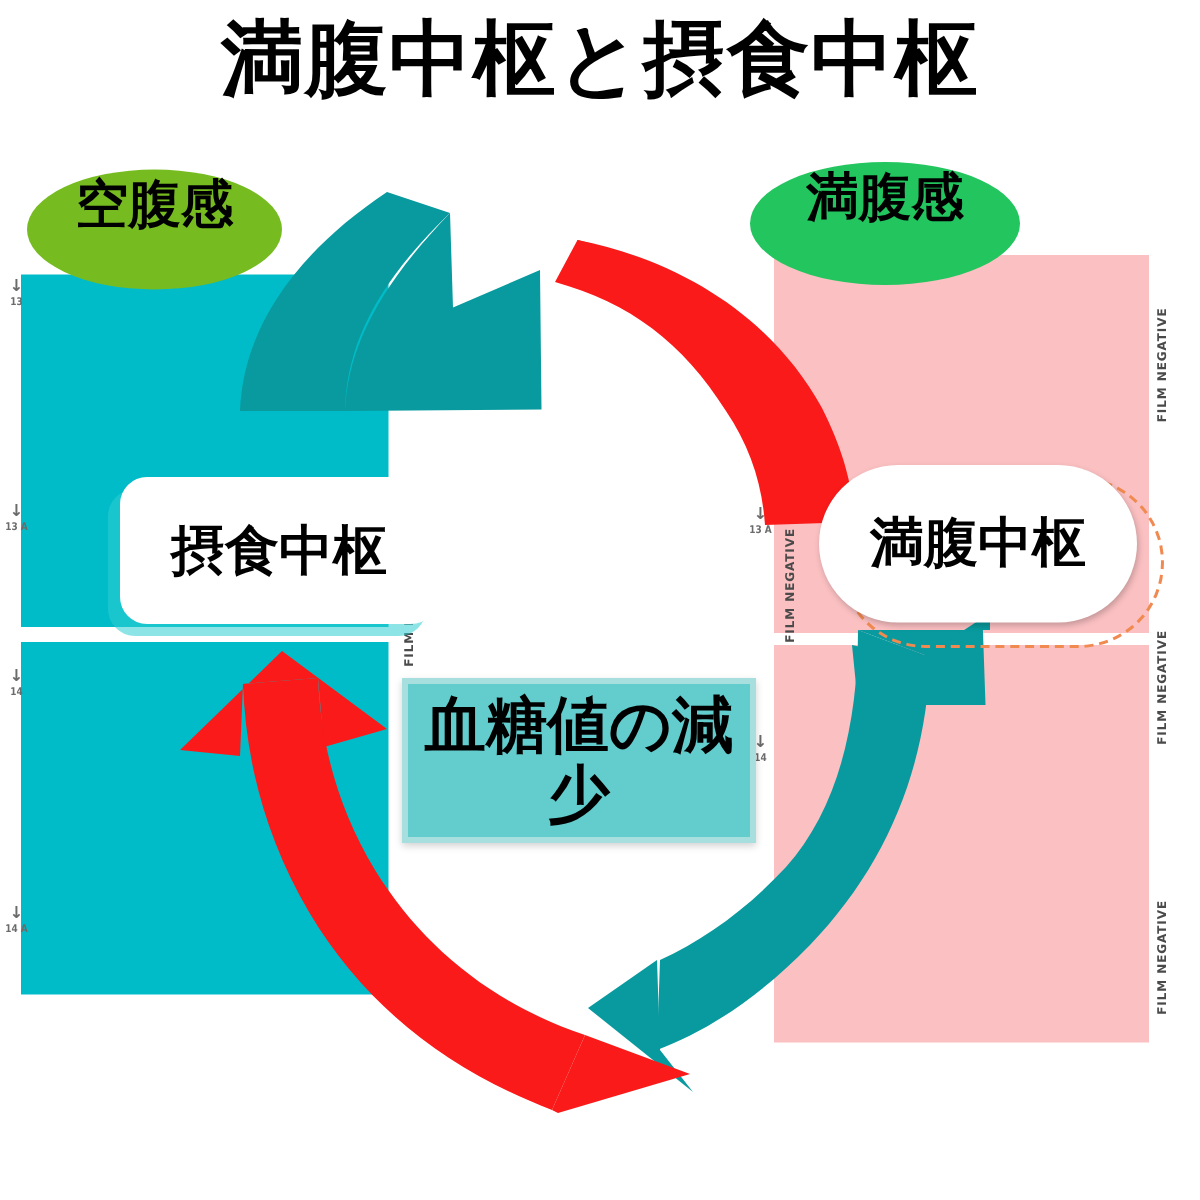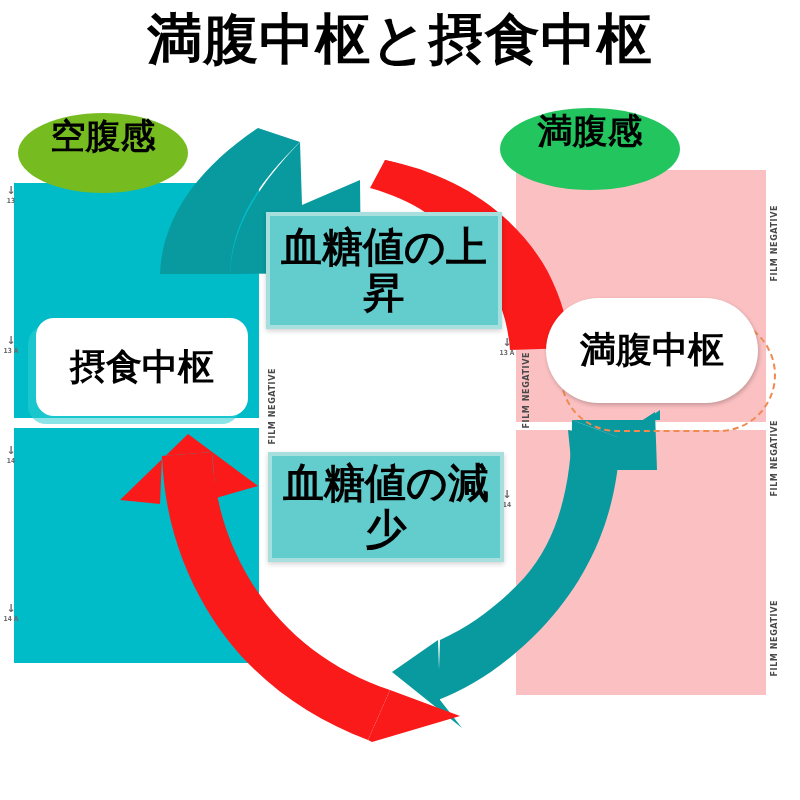--- a/index.html
+++ b/index.html
@@ -95,20 +95,21 @@
     justify-content: center;
     background: #ffffff;
     font-size: 36px;
     font-weight: 700;
     color: #000000;
     white-space: nowrap;
   }
   .node-left {
     border-radius: 18px;
     box-shadow: -8px 8px 0 0 rgba(45, 206, 212, 0.55);
+    margin-left: 44px;
   }
   .node-right {
     border-radius: 80px;
     box-shadow: 1px 2px 4px rgba(0,0,0,0.22);
   }
   .node-right-dash {
     position: absolute;
     border: 2px dashed #f08a50;
     border-radius: 80px;
     pointer-events: none;
@@ -256,33 +257,30 @@
     <path fill="#fa1a1a" d="M 368 740 L 390 690 L 460 716 L 372 742 Z"></path>
   </svg>
 
   <div class="ellipse ellipse-green" style="left:18px; top:113px; width:170px; height:80px;">
     <span>空腹感</span>
   </div>
   <div class="ellipse ellipse-red" style="left:500px; top:108px; width:180px; height:82px;">
     <span>満腹感</span>
   </div>
 
-  <div class="infobox" style="left:266px; top:212px; width:236px; height:117px;">
-    <span>血糖値の上昇</span>
-  </div>
   <div class="infobox" style="left:268px; top:452px; width:236px; height:110px;">
     <span>血糖値の減少</span>
   </div>
 
   <div class="node node-left" style="left:36px; top:318px; width:212px; height:98px;">
     <span>摂食中枢</span>
   </div>
 
   <div class="orange-blob" style="left:567px; top:310px; width:72px; height:58px;"></div>
   <div class="node-right-dash" style="left:560px; top:318px; width:212px; height:110px;"></div>
-  <div class="node node-right" style="left:546px; top:298px; width:212px; height:105px;">
+  <div class="node node-right" style="left:546px; top:310px; width:212px; height:105px;">
     <span>満腹中枢</span>
   </div>
 
 
   <div class="title">満腹中枢と摂食中枢</div>
 
 </div>
 
 </body></html>

